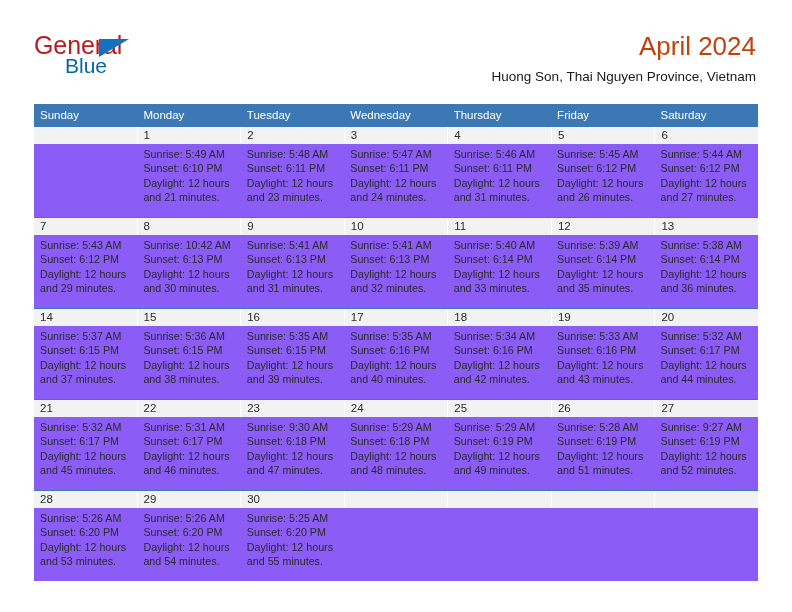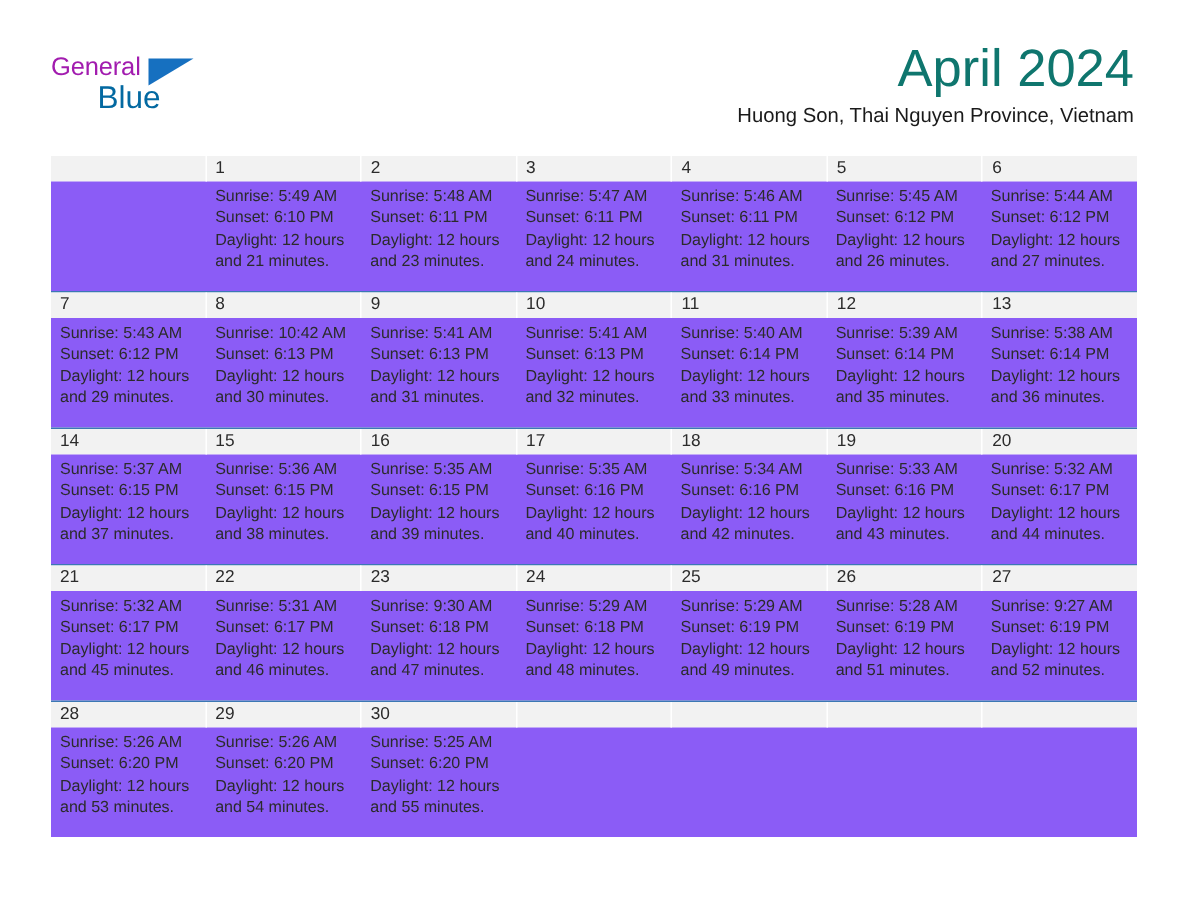--- a/index.html
+++ b/index.html
@@ -29,22 +29,22 @@
   .logo {
     position: absolute;
     left: 34px;
     top: 34px;
     width: 180px;
     height: 48px;
   }
   .logo-general {
     position: absolute;
     left: 0; top: 0;
-    font-size: 17px;
-    color: #a21caf;
+    font-size: 25px;
+    color: #b91c1c;
     letter-spacing: -0.1px;
     line-height: 22px;
   }
   .logo-tri {
     position: absolute;
     left: 65px;
     top: 5px;
     width: 0; height: 0;
     border-left: 30px solid #1670c0;
     border-bottom: 18px solid transparent;
@@ -57,22 +57,22 @@
     line-height: 22px;
   }
 
   .title-block {
     position: absolute;
     right: 36px;
     top: 30px;
     text-align: right;
   }
   .month-title {
-    font-size: 35px;
-    color: #0f766e;
+    font-size: 26px;
+    color: #c2410c;
     line-height: 32px;
     white-space: nowrap;
   }
   .location {
     font-size: 13.5px;
     color: #1a1a1a;
     line-height: 18px;
     margin-top: 6px;
     white-space: nowrap;
     padding-left: 16px;
@@ -156,20 +156,29 @@
 
     <div class="title-block">
       <div class="month-title">April 2024</div>
       <div class="location">Huong Son, Thai Nguyen Province, Vietnam</div>
     </div>
 
   </div>
 
   <div class="calendar">
 
+    <div class="weekday-row">
+      <div class="weekday">Sunday</div>
+      <div class="weekday">Monday</div>
+      <div class="weekday">Tuesday</div>
+      <div class="weekday">Wednesday</div>
+      <div class="weekday">Thursday</div>
+      <div class="weekday">Friday</div>
+      <div class="weekday">Saturday</div>
+    </div>
 
     <div class="week">
       <div class="numrow">
         <div class="numcell"></div>
         <div class="numcell">1</div>
         <div class="numcell">2</div>
         <div class="numcell">3</div>
         <div class="numcell">4</div>
         <div class="numcell">5</div>
         <div class="numcell">6</div>

